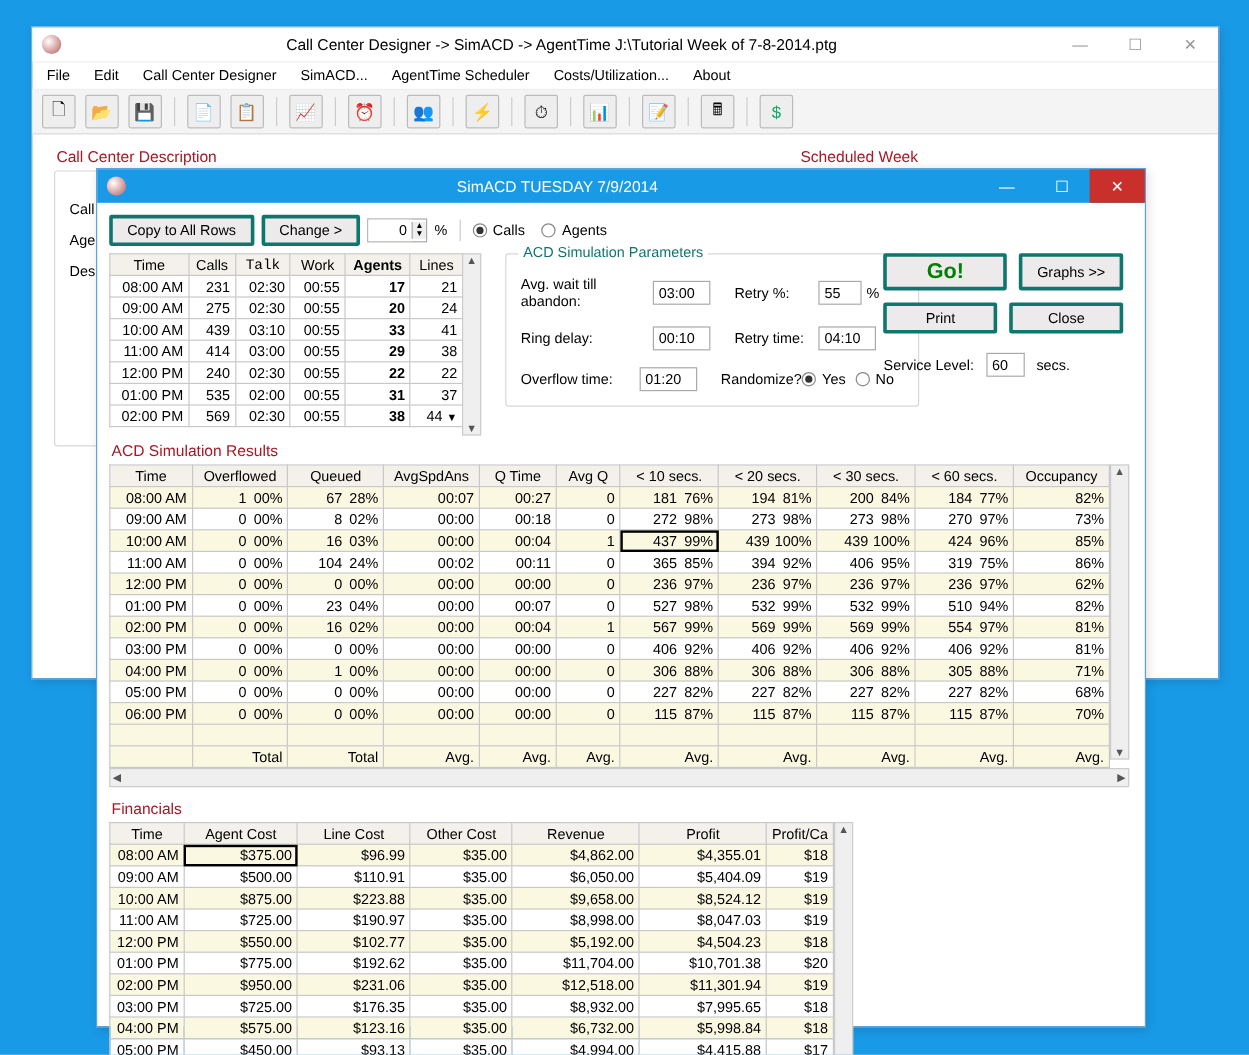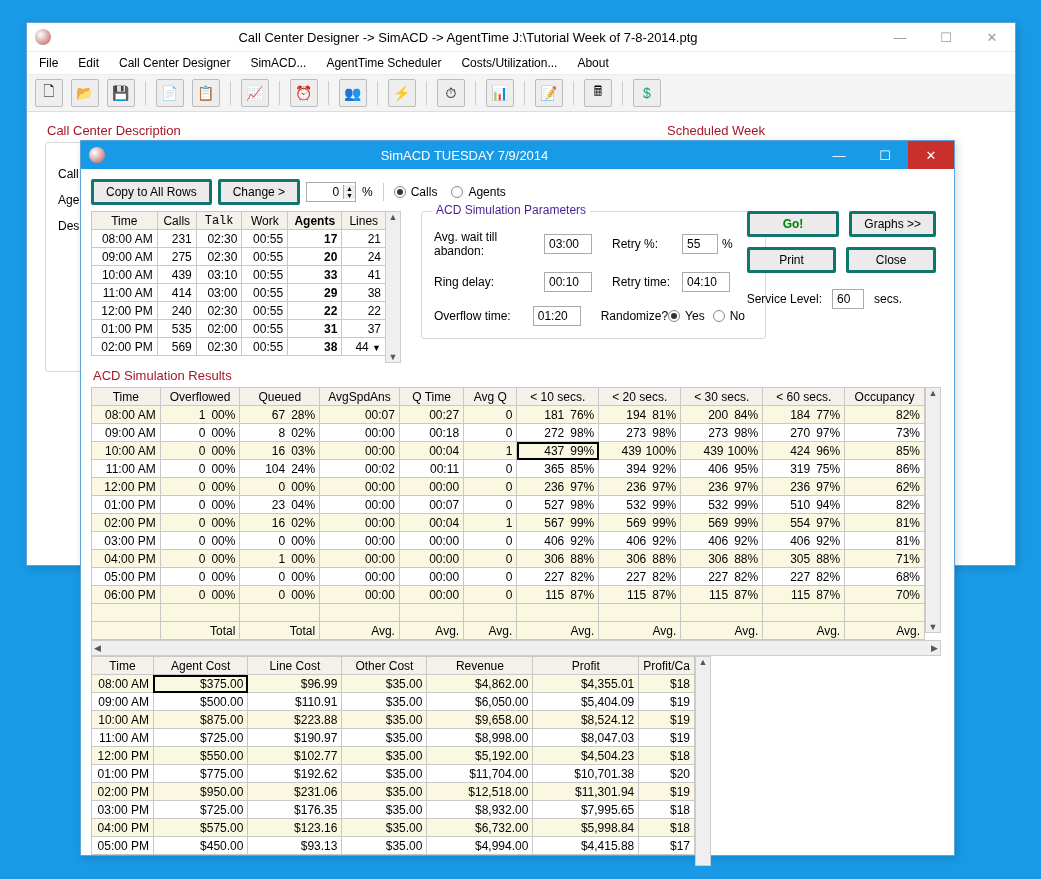--- a/index.html
+++ b/index.html
@@ -19,25 +19,25 @@
   .menubar span{cursor:default}
 
   .tbar{display:flex;align-items:center;gap:8px;padding:4px 8px;border-bottom:1px solid #ddd;background:#f4f4f4}
   .tbtn{width:28px;height:28px;border:1px solid #bbb;background:#eee;border-radius:2px;display:flex;align-items:center;justify-content:center;font-size:14px;cursor:default}
   .tsep{width:1px;height:24px;background:#ccc;margin:0 2px}
 
   .body-bg{position:absolute;left:8px;right:8px;bottom:8px;top:90px;padding:10px;background:#fff}
 
   .ftitle{color:#a51826;font-size:13px;margin:0 0 4px 2px}
   .fset{border:1px solid #d8d8d8;border-radius:3px;padding:12px;position:relative;margin-bottom:8px}
-  .fset>.leg{position:absolute;top:-9px;left:10px;background:#fff;color:#4c1d95;padding:0 4px;font-size:12px}
+  .fset>.leg{position:absolute;top:-9px;left:10px;background:#fff;color:#0f766e;padding:0 4px;font-size:12px}
 
   .srow{display:flex;align-items:center;gap:6px;margin-bottom:6px;font-size:12px}
   .btn{background:#eceaea;border:3px solid #0f766e;border-radius:2px;padding:3px 12px;cursor:default;font-size:12px}
-  .btn.go{color:#008000;font-weight:bold;font-size:12px;padding:2px 33px}
+  .btn.go{color:#008000;font-weight:bold;font-size:18px;padding:2px 33px}
   .spin{display:inline-flex;align-items:center;border:1px solid #aaa}
   .spin input{width:36px;border:0;text-align:right;padding:2px 4px;font-size:12px}
   .spin .arr{display:flex;flex-direction:column;font-size:7px;line-height:7px;background:#eee;border-left:1px solid #aaa;padding:0 2px}
   .radio{width:12px;height:12px;border:1px solid #888;border-radius:50%;display:inline-flex;align-items:center;justify-content:center;margin-right:2px}
   .radio.on::after{content:"";width:6px;height:6px;background:#333;border-radius:50%}
   label.rl{display:inline-flex;align-items:center;gap:3px;margin-right:8px}
   .txt{border:1px solid #aaa;padding:2px 4px;width:48px;font-size:12px;text-align:left}
 
   table{border-collapse:collapse;font-size:12px}
   th,td{border:1px solid #c8c8c8;padding:1px 4px;height:18px;white-space:nowrap}
@@ -485,20 +485,21 @@
       <div class="vsbar" style="height:246px">
           <span>▲</span>
           <span>▼</span>
         </div>
       <div class="hsbar" style="width:850px">
           <span>◀</span>
           <span>▶</span>
         </div>
     </div>
 
+    <div class="ftitle" style="margin-top:10px">Financials</div>
     <div class="gridwrap" style="width:620px">
       <table id="fin-grid" style="width:604px">
         <thead>
             <tr id="finHdr">
               <th style="width: 62px;">Time</th>
               <th style="width: 96px;">Agent Cost</th>
               <th style="width: 96px;">Line Cost</th>
               <th style="width: 86px;">Other Cost</th>
               <th style="width: 108px;">Revenue</th>
               <th style="width: 108px;">Profit</th>

